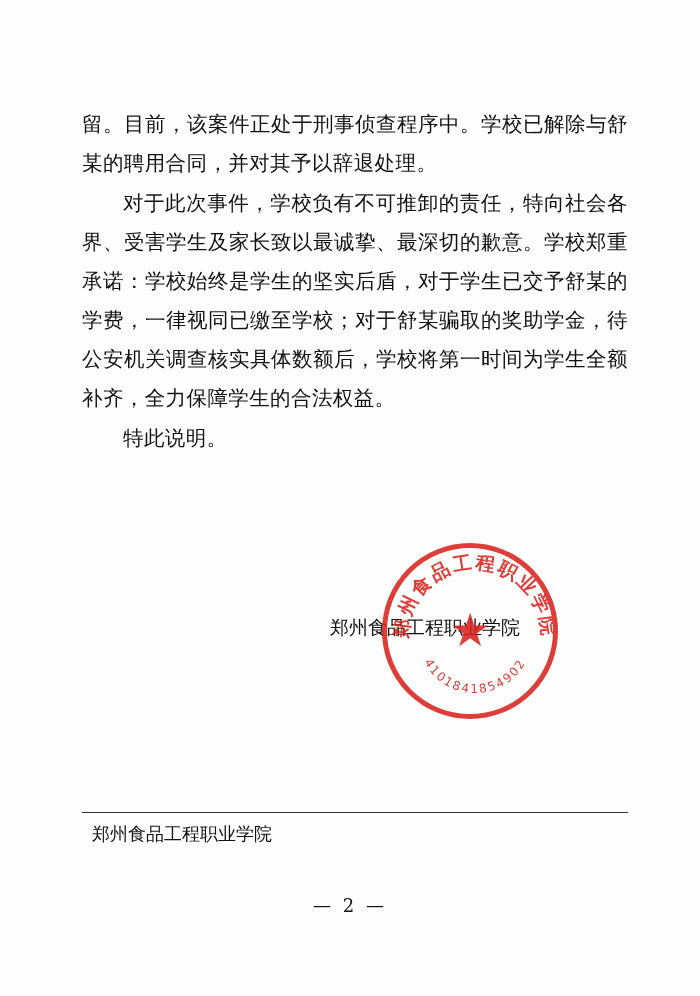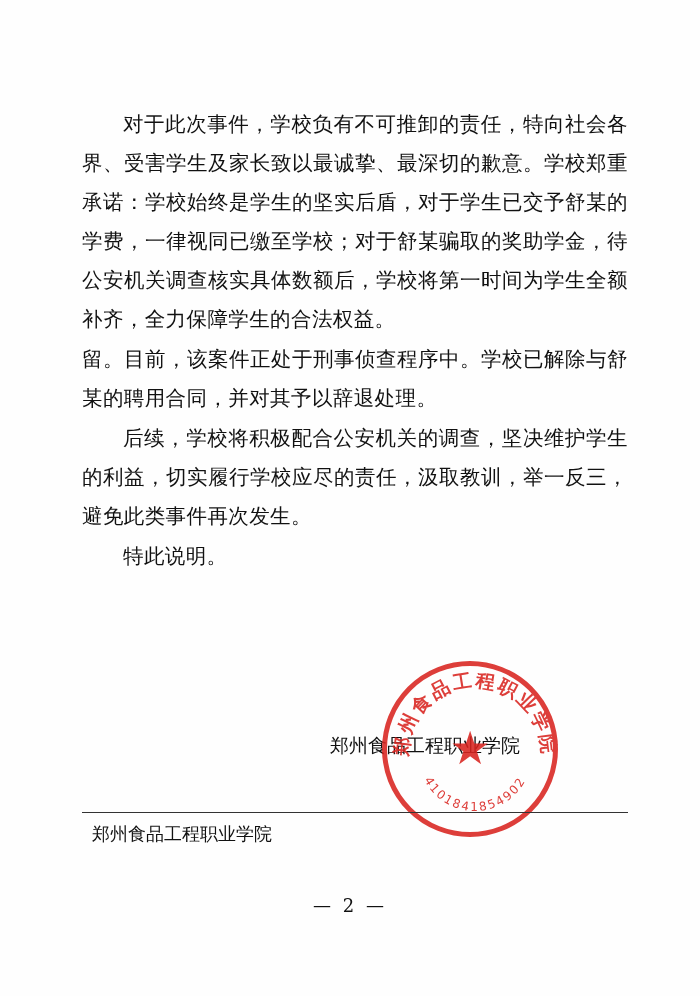--- a/index.html
+++ b/index.html
@@ -112,23 +112,22 @@
     color: #111;
   }
   .footer-left, .footer-right { white-space: nowrap; }
 </style>
 </head>
 <body>
 
 <div class="page">
 
   <div class="body-text">
+    <p class="para">留。目前，该案件正处于刑事侦查程序中。学校已解除与舒某的聘用合同，并对其予以辞退处理。</p>
     <p class="para indent">对于此次事件，学校负有不可推卸的责任，特向社会各界、受害学生及家长致以最诚挚、最深切的歉意。学校郑重承诺：学校始终是学生的坚实后盾，对于学生已交予舒某的学费，一律视同已缴至学校；对于舒某骗取的奖助学金，待公安机关调查核实具体数额后，学校将第一时间为学生全额补齐，全力保障学生的合法权益。</p>
-    <p class="para">留。目前，该案件正处于刑事侦查程序中。学校已解除与舒某的聘用合同，并对其予以辞退处理。</p>
-    <p class="para indent">后续，学校将积极配合公安机关的调查，坚决维护学生的利益，切实履行学校应尽的责任，汲取教训，举一反三，避免此类事件再次发生。</p>
     <p class="para indent">特此说明。</p>
   </div>
 
   <div class="seal-area">
 
     <div class="signature-block">
       <div>郑州食品工程职业学院</div>
     </div>
 
     <div class="seal">

